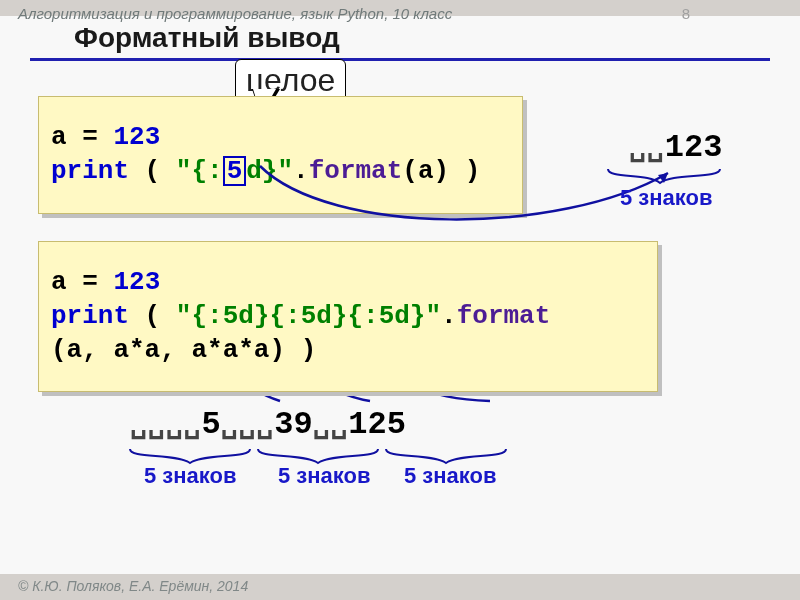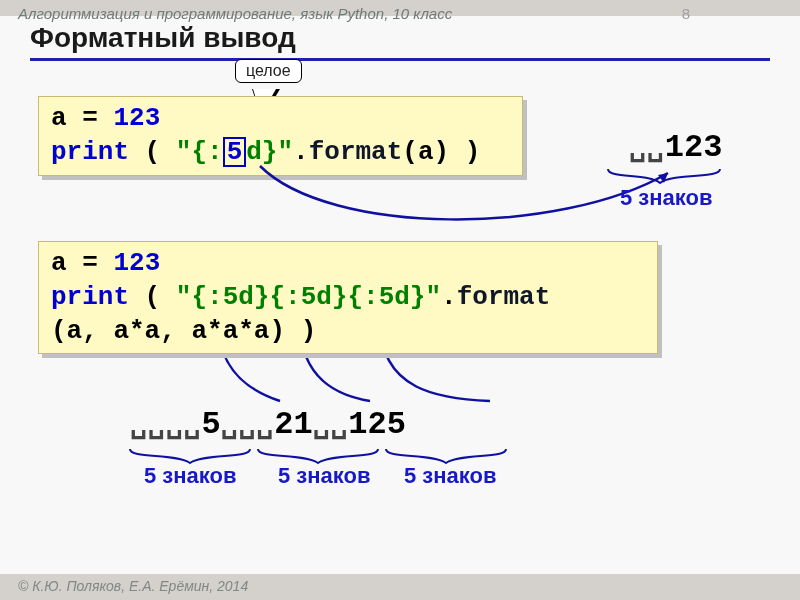--- a/index.html
+++ b/index.html
@@ -27,57 +27,58 @@
     right: 110px;
     top: 6px;
     font-style: normal;
     color: #a0a0a0;
   }
   .title {
     font-weight: bold;
     font-size: 28px;
     padding: 6px 30px 4px 30px;
     color: #1a1a1a;
+    margin-left: 44px;
   }
   .title-rule {
     margin: 0 30px 0 30px;
     border-top: 3px solid #2020b0;
     height: 0;
   }
   .slide {
     position: relative;
     padding: 0 30px;
   }
   .code-box {
     background: #fff9c4;
     border: 1px solid #c8bc70;
     box-shadow: 4px 4px 0 #c0c0c0;
     font-family: "Courier New", monospace;
     font-weight: bold;
     font-size: 26px;
-    padding: 5px 12px;
+    padding: 24px 12px;
     position: absolute;
     line-height: 1.3;
   }
   .box1 { left: 38px; top: 35px; width: 485px; }
   .box2 { left: 38px; top: 180px; width: 620px; }
   .kw-blue { color: #0000d0; }
   .kw-black { color: #000; }
   .kw-green { color: #008000; }
-  .kw-teal { color: #0f172a; }
+  .kw-teal { color: #4c1d95; }
 
   .callout {
     position: absolute;
     left: 235px;
     top: -2px;
     background: #fff;
     border: 1.5px solid #000;
     border-radius: 6px;
     padding: 2px 10px;
-    font-size: 16px;
+    font-size: 32px;
     color: #222;
   }
   .callout-tail {
     position: absolute;
     left: 252px;
     top: 28px;
     width: 0; height: 0;
     border-left: 10px solid transparent;
     border-right: 18px solid transparent;
     border-top: 30px solid #000;
@@ -220,21 +221,21 @@
     </div>
     <div>
       <span class="kw-blue"> print</span><span class="kw-black"> ( </span><span class="kw-green">"{:5d}{:5d}{:5d}"</span><span class="kw-black">.</span><span class="kw-teal">format</span>
     </div>
     <div style="text-align:left; padding-right:6px;">
       <span class="kw-black">(a, a*a, a*a*a) )</span>
     </div>
   </div>
 
   <div class="output2">
-    <span class="underbar">␣␣␣␣</span><span>5</span><span class="underbar">␣␣␣</span><span>21</span><span class="underbar">␣␣</span><span>125</span>
+    <span class="underbar">␣␣␣␣</span><span>5</span><span class="underbar">␣␣␣</span><span>39</span><span class="underbar">␣␣</span><span>125</span>
   </div>
 
   <div class="brace-row2 bl2a">5 знаков</div>
   <div class="brace-row2 bl2b">5 знаков</div>
   <div class="brace-row2 bl2c">5 знаков</div>
 
 </div>
 
 <div class="footer">
   <span>© К.Ю. Поляков, Е.А. Ерёмин, 2014</span>

